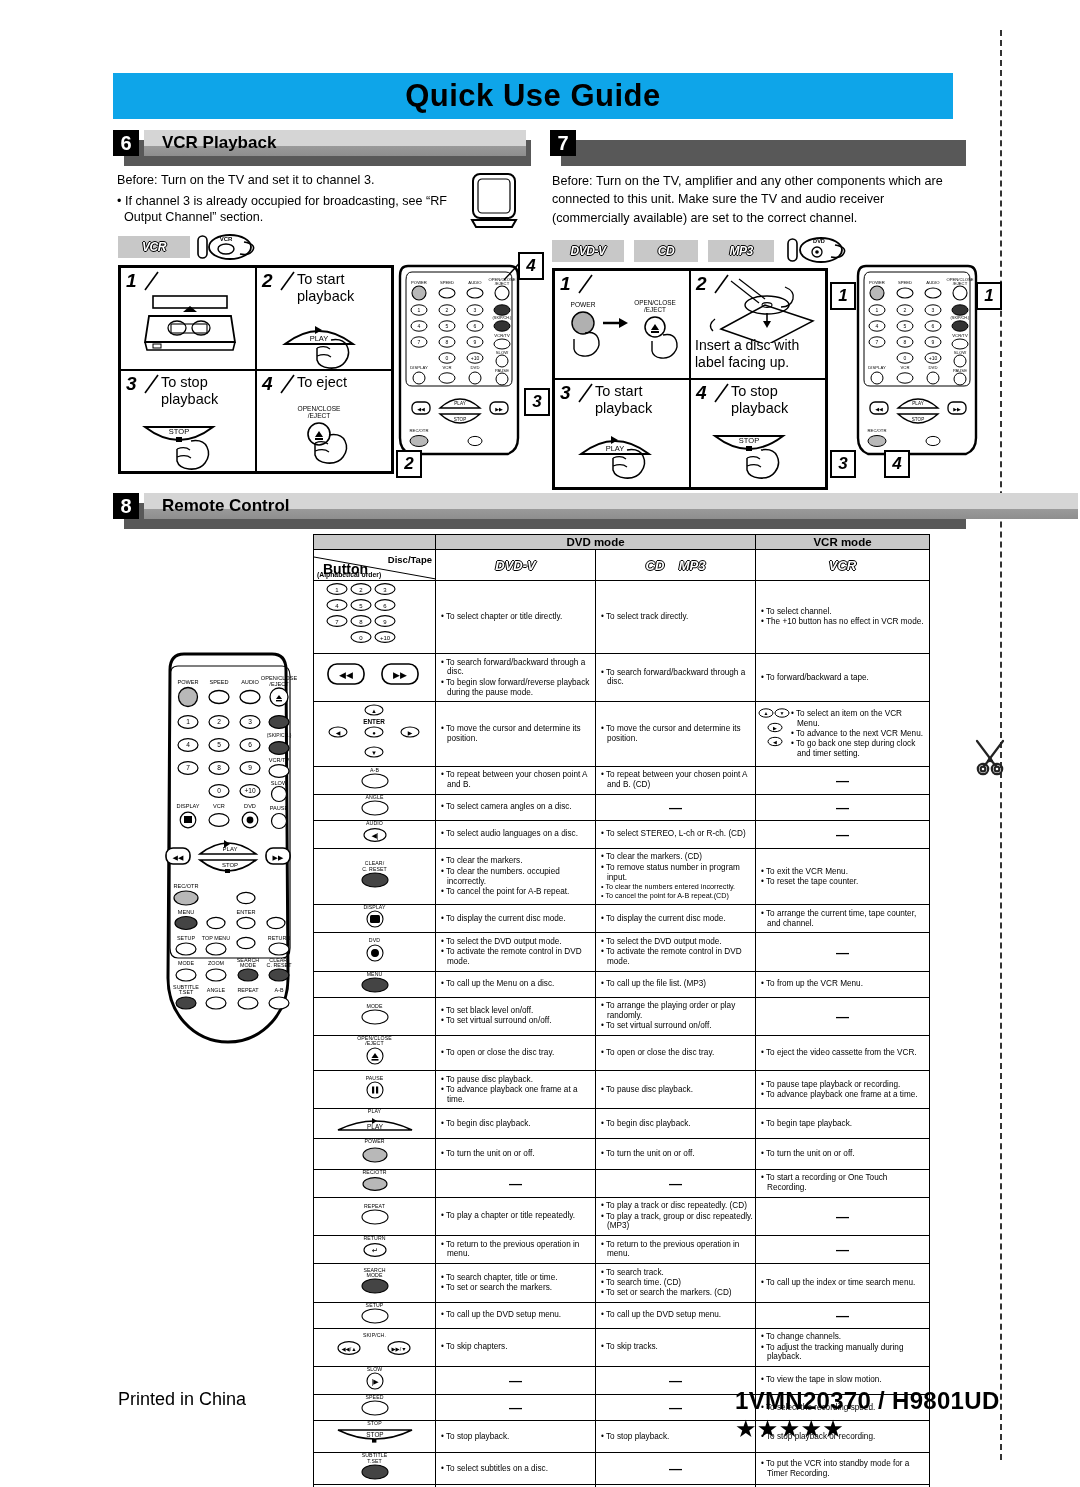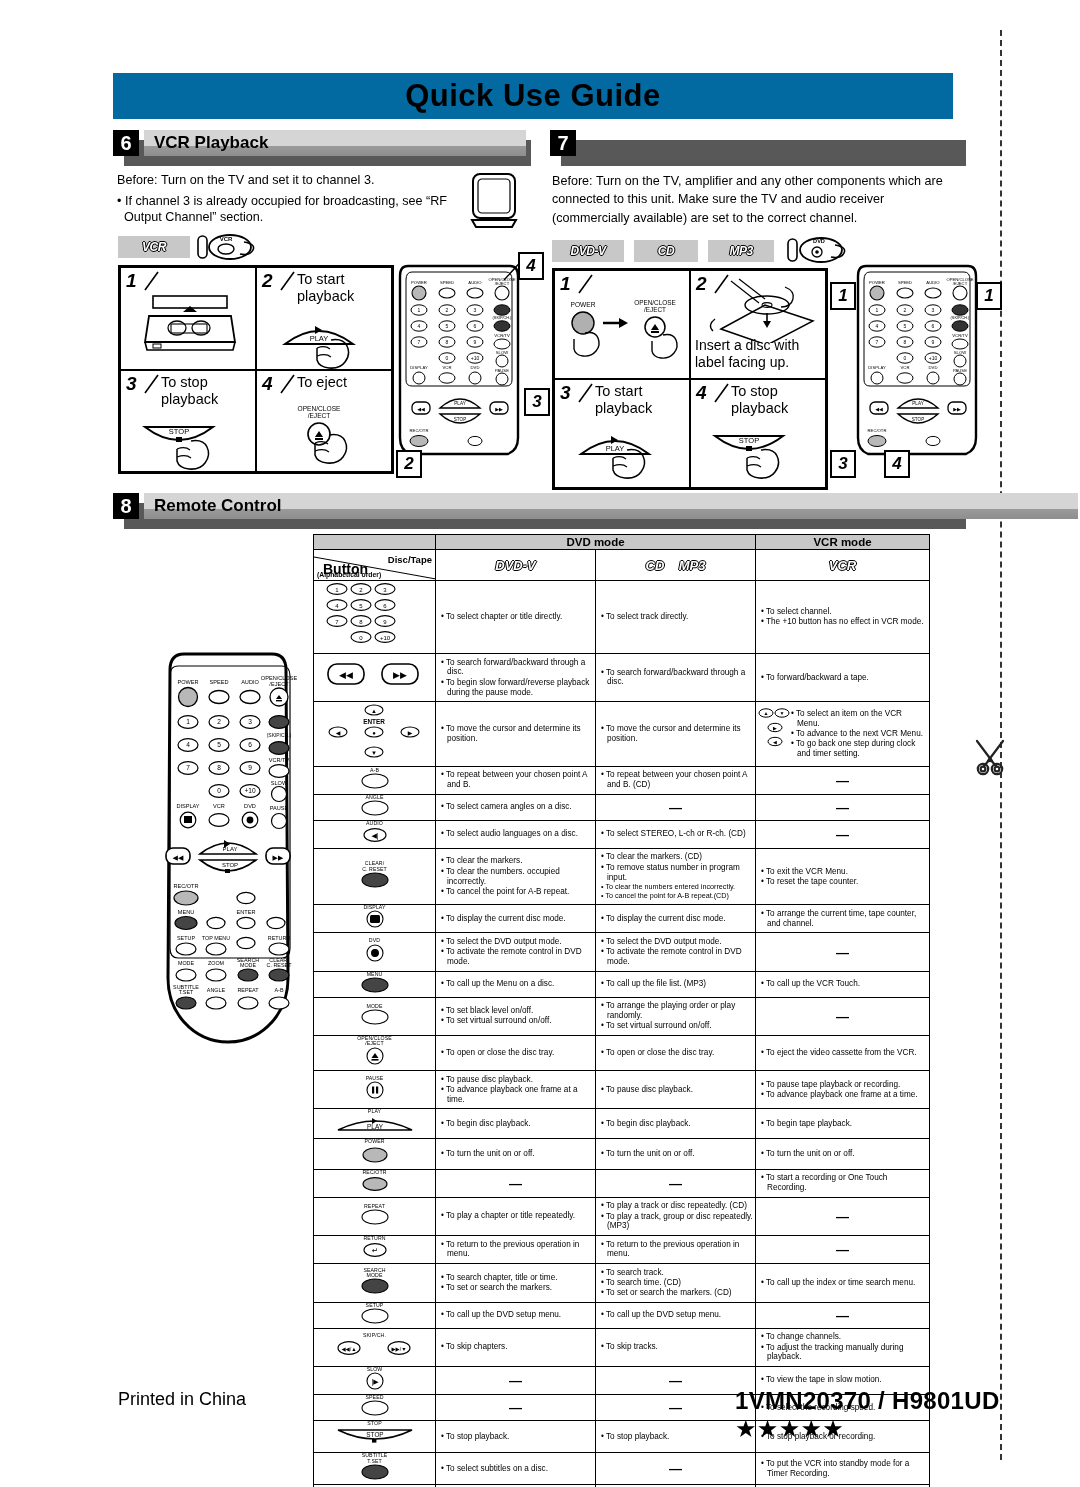--- a/index.html
+++ b/index.html
@@ -8,31 +8,31 @@
        overflow:hidden;}
   .page{position:absolute;left:0;top:0;width:1080px;height:1487px;}
 
   
   .cutline{position:absolute;left:1000px;top:30px;width:0;height:1430px;
            border-left:2px dashed #333;}
   .scissors{position:absolute;left:968px;top:735px;width:44px;height:44px;}
 
   
   .maintitle{position:absolute;left:113px;top:73px;width:840px;height:46px;
-             background:#0369a1;display:flex;align-items:center;justify-content:center;text-align:center;}
+             background:#0ea5e9;display:flex;align-items:center;justify-content:center;text-align:center;}
   .maintitle span{font-size:31px;font-weight:bold;letter-spacing:.5px;}
 
   
   .secbadge{position:absolute;width:26px;height:26px;background:#000;color:#fff;
             font-size:20px;font-weight:bold;display:flex;align-items:center;
             justify-content:center;}
   .secbar{position:absolute;height:26px;
           background:linear-gradient(to bottom,#d5d5d5 0%,#d5d5d5 62%,#9a9a9a 62%,#8e8e8e 100%);
           display:flex;align-items:center;}
-  .secbar span{font-size:17px;font-weight:bold;padding-left:10px;}
+  .secbar span{font-size:17px;font-weight:bold;padding-left:18px;}
   .secshadow{position:absolute;background:#585858;}
 
   
   .btext{position:absolute;font-size:12.6px;line-height:1.33;}
   .btext .bul{display:block;text-indent:-7px;padding-left:7px;}
 
   
   .badge{position:absolute;background:#c8c8c8;display:flex;align-items:center;
          justify-content:center;}
   .badge .bt{font-size:12px;font-weight:bold;font-style:italic;color:#fff;
@@ -850,21 +850,21 @@
               <span class="li">• To call up the Menu on a disc.</span>
             </div>
           </td>
           <td>
             <div class="desc">
               <span class="li">• To call up the file list. (MP3)</span>
             </div>
           </td>
           <td>
             <div class="desc">
-              <span class="li">• To call up the VCR Touch.</span>
+              <span class="li">• To from up the VCR Menu.</span>
             </div>
           </td>
         </tr>
         <tr>
           <td class="btncell"><span class="btnlabel">MODE</span><svg width="46" height="16" viewBox="0 0 46 16" xmlns="http://www.w3.org/2000/svg">
               <ellipse cx="23" cy="8" rx="13" ry="7" fill="#fff" stroke="#000" stroke-width="1.1"></ellipse>
             </svg></td>
           <td>
             <div class="desc">
               <span class="li">• To set black level on/off.</span>

